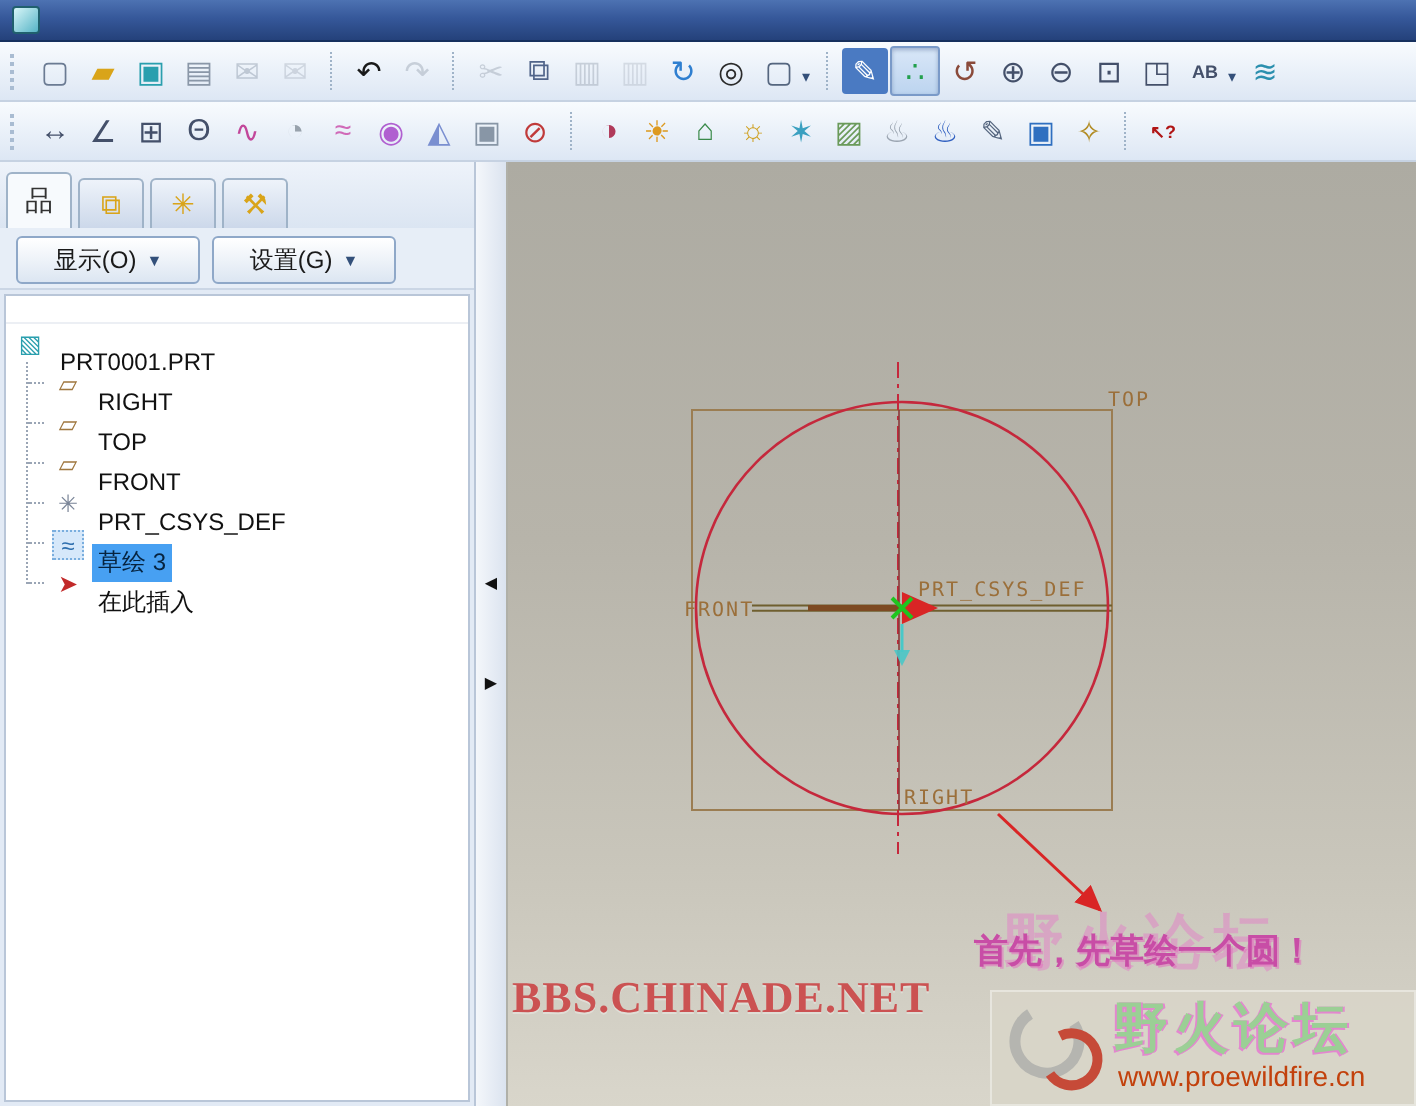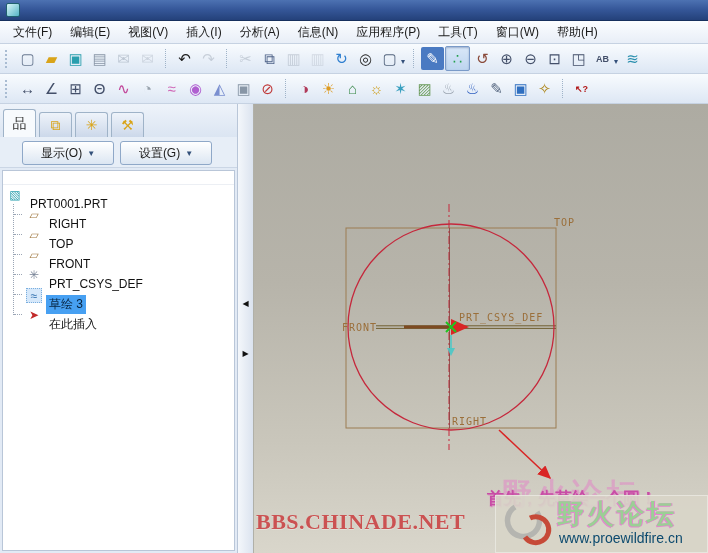--- a/index.html
+++ b/index.html
@@ -32,21 +32,21 @@
   
   .main{flex:1;display:flex;min-height:0;}
 
   
   .leftpanel{width:237px;flex:0 0 237px;background:#e2eaf5;display:flex;flex-direction:column;border-right:1px solid #b9c6d8;}
   .tabs{height:30px;flex:0 0 30px;display:flex;align-items:flex-end;padding:3px 3px 0;gap:3px;
     background:linear-gradient(#eef3fa,#dbe5f2);}
   .tab{width:31px;height:24px;border:1px solid #9fb3c8;border-bottom:none;border-radius:3px 3px 0 0;
     background:linear-gradient(#eef3fa,#ccd8ea);display:flex;align-items:center;justify-content:center;font-size:14px;}
   .tab.active{background:#f7fafd;height:27px;}
-  .treebar{height:31px;flex:0 0 31px;display:flex;gap:6px;padding:4px 22px;background:#e7eef7;border-bottom:1px solid #cbd6e5;box-sizing:border-box;}
+  .treebar{height:31px;flex:0 0 31px;display:flex;gap:6px;padding:4px 8px;background:#e7eef7;border-bottom:1px solid #cbd6e5;box-sizing:border-box;}
   .dropbtn{width:90px;height:22px;border:1px solid #8fa8c8;border-radius:3px;background:linear-gradient(#ffffff,#dce6f2);
     font-size:12px;color:#1a1a1a;display:flex;align-items:center;justify-content:center;gap:5px;}
   .caret{font-size:8px;color:#33507a;margin-top:1px;}
   .treebox{flex:1;background:#ffffff;border:1px solid #b9c6d8;margin:2px;position:relative;font-size:12px;color:#111;overflow:hidden;}
   .treehead{height:13px;border-bottom:1px solid #eceff4;}
   .tree-guide{position:absolute;left:10px;top:33px;height:111px;border-left:1px dotted #9aa5b5;}
   .tree-row{height:20px;display:flex;align-items:center;gap:4px;padding-left:4px;position:relative;}
   .tree-row.child{padding-left:11px;}
   .tree-row.child::before{content:"";width:8px;height:1px;border-top:1px dotted #9aa5b5;flex:0 0 8px;}
   .tree-icon{width:16px;height:15px;line-height:15px;text-align:center;font-size:12px;flex:0 0 16px;}
@@ -66,43 +66,31 @@
   .pink-echo{position:absolute;left:248px;top:370px;font-size:30px;font-weight:bold;color:rgba(228,120,200,.45);letter-spacing:5px;white-space:nowrap;}
   .annotation{position:absolute;left:233px;top:383px;font-size:17px;font-weight:bold;color:#c84da6;
     text-shadow:1px 1px 0 rgba(225,110,190,.55);white-space:nowrap;}
   .bbs{position:absolute;left:2px;top:405px;font-family:Liberation Serif, serif;font-size:22px;font-weight:bold;
     color:#cb5252;letter-spacing:.5px;text-shadow:0 1px 0 rgba(255,255,255,.3);white-space:nowrap;}
   .wcard{position:absolute;right:0;bottom:0;width:213px;height:58px;background:rgba(216,213,200,.92);
     box-shadow:inset 0 0 0 1px rgba(255,255,255,.4);}
   .wlogo{position:absolute;left:2px;bottom:0;}
   .wtitle{position:absolute;left:62px;top:1px;font-size:27px;font-weight:bold;color:#9bcf95;letter-spacing:3px;
     text-shadow:1px 0 0 #e387cf,-1px 1px 0 #e387cf;white-space:nowrap;}
-  .wurl{position:absolute;left:64px;top:35px;font-size:14px;color:#0c4a6e;white-space:nowrap;}
+  .wurl{position:absolute;left:64px;top:35px;font-size:14px;color:#c2410c;white-space:nowrap;}
 </style>
 </head>
 <body>
 
 <div class="app">
 
   <div class="titlebar">
     <span class="appicon"></span>
   </div>
 
-  <div class="menubar" id="menubar">
-      <div class="menu-item">文件(F)</div>
-      <div class="menu-item">编辑(E)</div>
-      <div class="menu-item">视图(V)</div>
-      <div class="menu-item">插入(I)</div>
-      <div class="menu-item">分析(A)</div>
-      <div class="menu-item">信息(N)</div>
-      <div class="menu-item">应用程序(P)</div>
-      <div class="menu-item">工具(T)</div>
-      <div class="menu-item">窗口(W)</div>
-      <div class="menu-item">帮助(H)</div>
-    </div>
 
   <div class="toolbar" id="tb1">
       <span class="tb-handle"></span>
       <span class="tb-icon" style="color: rgb(107, 123, 147);">▢</span>
       <span class="tb-icon" style="color: rgb(217, 164, 25);">▰</span>
       <span class="tb-icon" style="color: rgb(42, 159, 174);">▣</span>
       <span class="tb-icon" style="color: rgb(138, 151, 168);">▤</span>
       <span class="tb-icon disabled" style="color: rgb(138, 151, 168);">✉</span>
       <span class="tb-icon disabled" style="color: rgb(170, 179, 192);">✉</span>
       <span class="tb-sep"></span>

